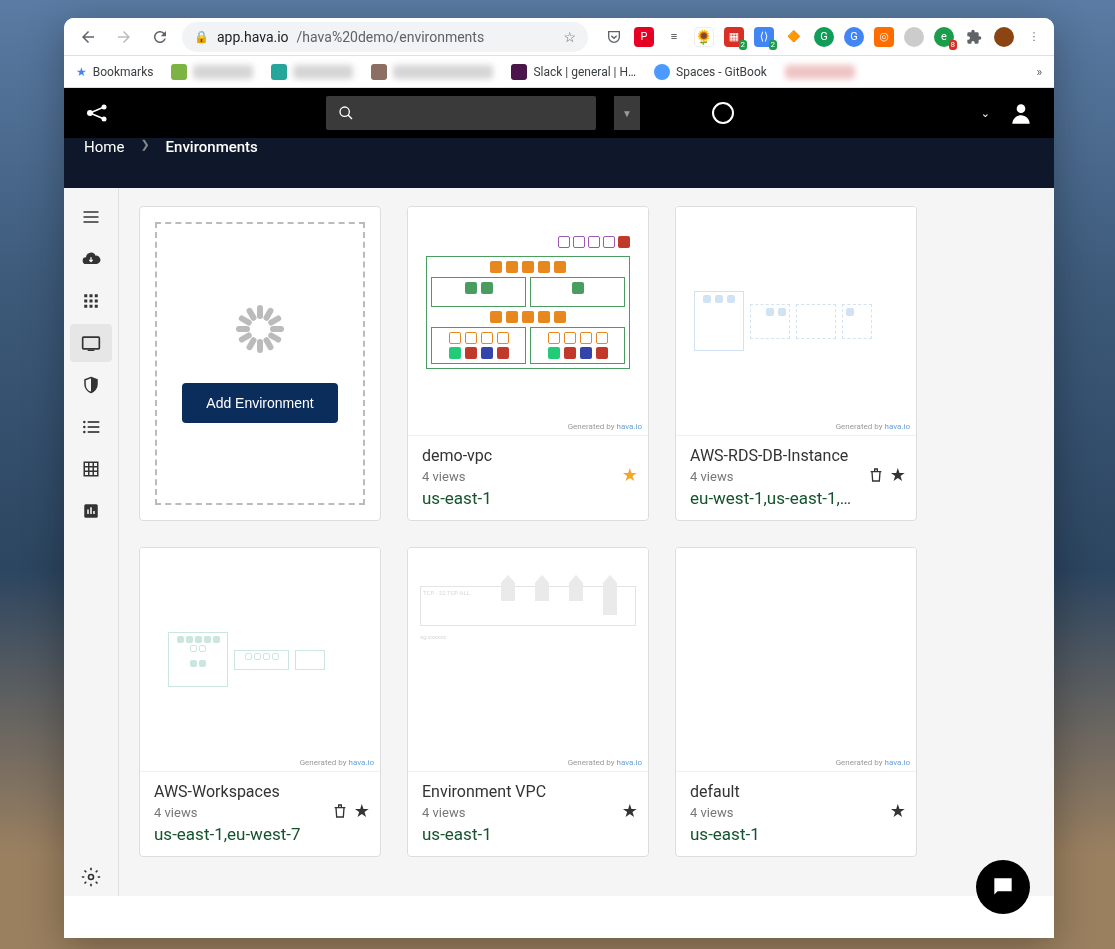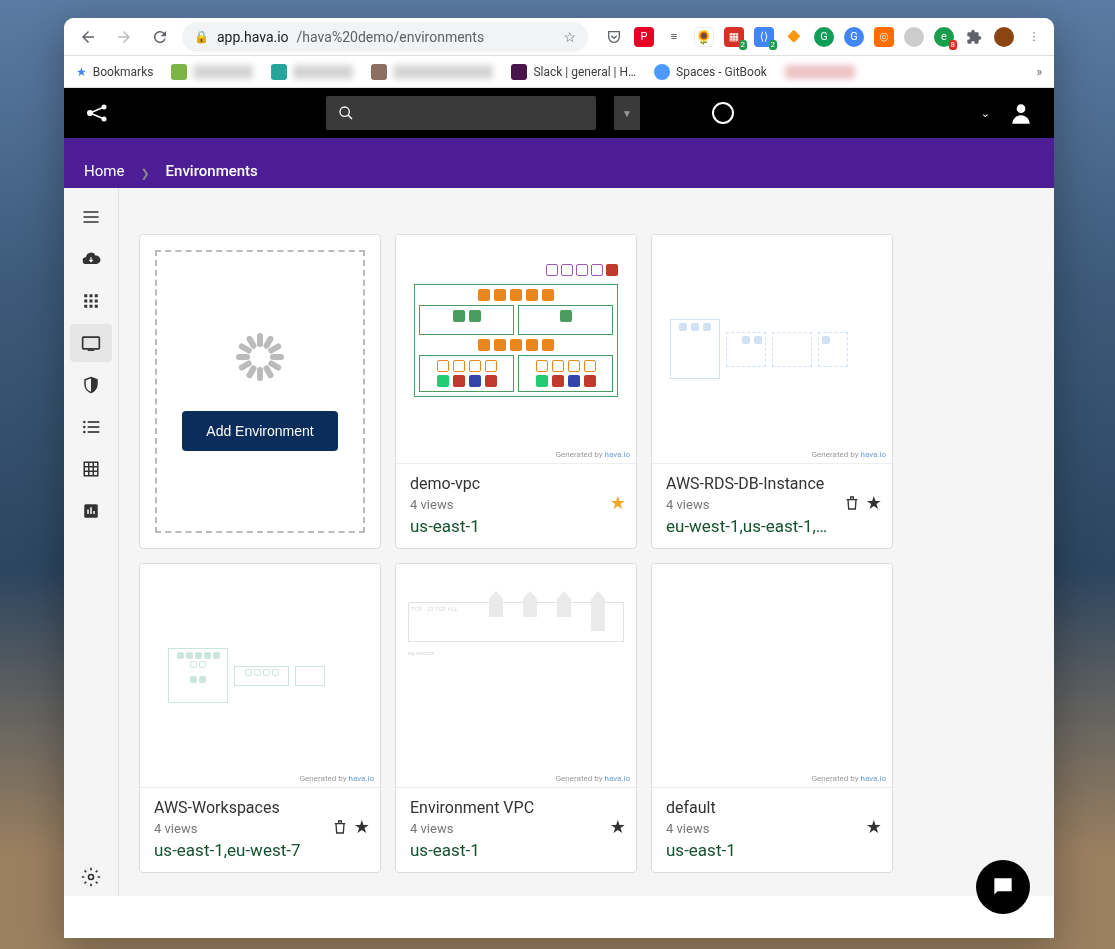--- a/index.html
+++ b/index.html
@@ -124,24 +124,24 @@
   display:flex;
   align-items:center;
   padding:0 12px;
   color:#bbb;
 }
 .search-dd { width:26px; height:34px; background:#3a3a3a; margin-left:2px; display:flex; align-items:center; justify-content:center; color:#999; font-size:10px;}
 .topbar-right { margin-left:auto; display:flex; gap:18px; align-items:center; color:#fff;}
 .help-circle { width:22px; height:22px; border:2px solid #fff; border-radius:50%; display:flex; align-items:center; justify-content:center; font-size:13px; font-weight:bold;}
 .breadcrumb-bar {
   height: 50px;
-  background: #4c1d95;
+  background: #0f172a;
   display:flex;
-  align-items:flex-end;
-  padding:8px 20px;
+  align-items:flex-start;
+  padding:0 20px;
   gap:16px;
   color:#fff;
   font-size:15px;
 }
 .breadcrumb-sep { color:#888; font-size:11px;}
 .app-body { display:flex; height: calc(100% - 212px); background:#f5f5f5;}
 .rail {
   width: 55px;
   background:#f5f5f5;
   border-right:1px solid #e0e0e0;
@@ -177,22 +177,21 @@
   box-shadow:0 2px 6px rgba(0,0,0,0.15);
   display:flex;
   align-items:center;
   justify-content:center;
   margin-left:auto;
   color:#333;
 }
 .grid {
   display:grid;
   grid-template-columns: repeat(3, 242px);
-  gap:14px;
-  margin-top:28px;
+  gap:26px;
 }
 .card {
   background:#fff;
   border:1px solid #ddd;
   border-radius:4px;
   height:315px;
   display:flex;
   flex-direction:column;
   overflow:hidden;
 }

